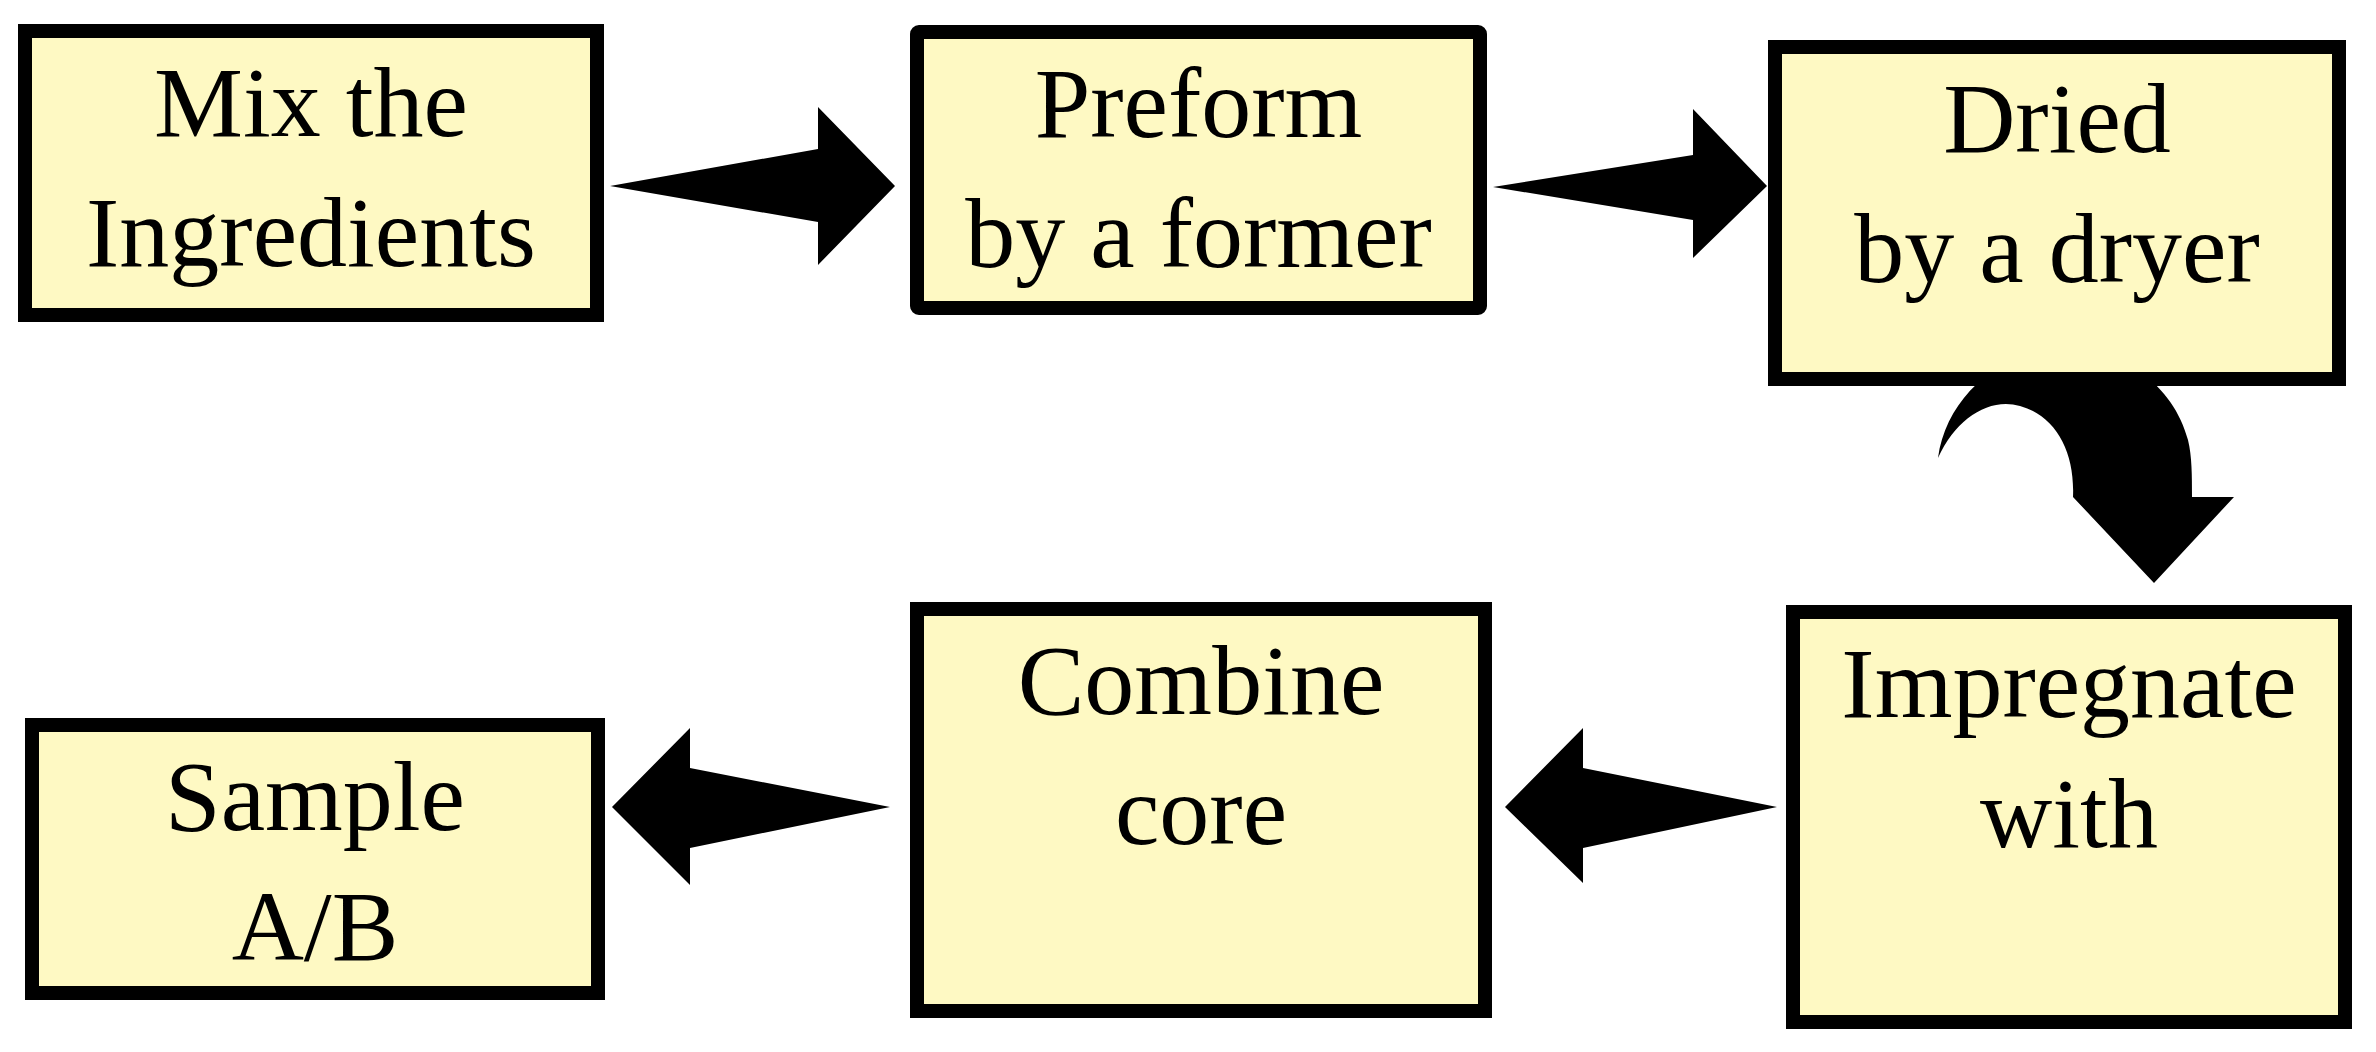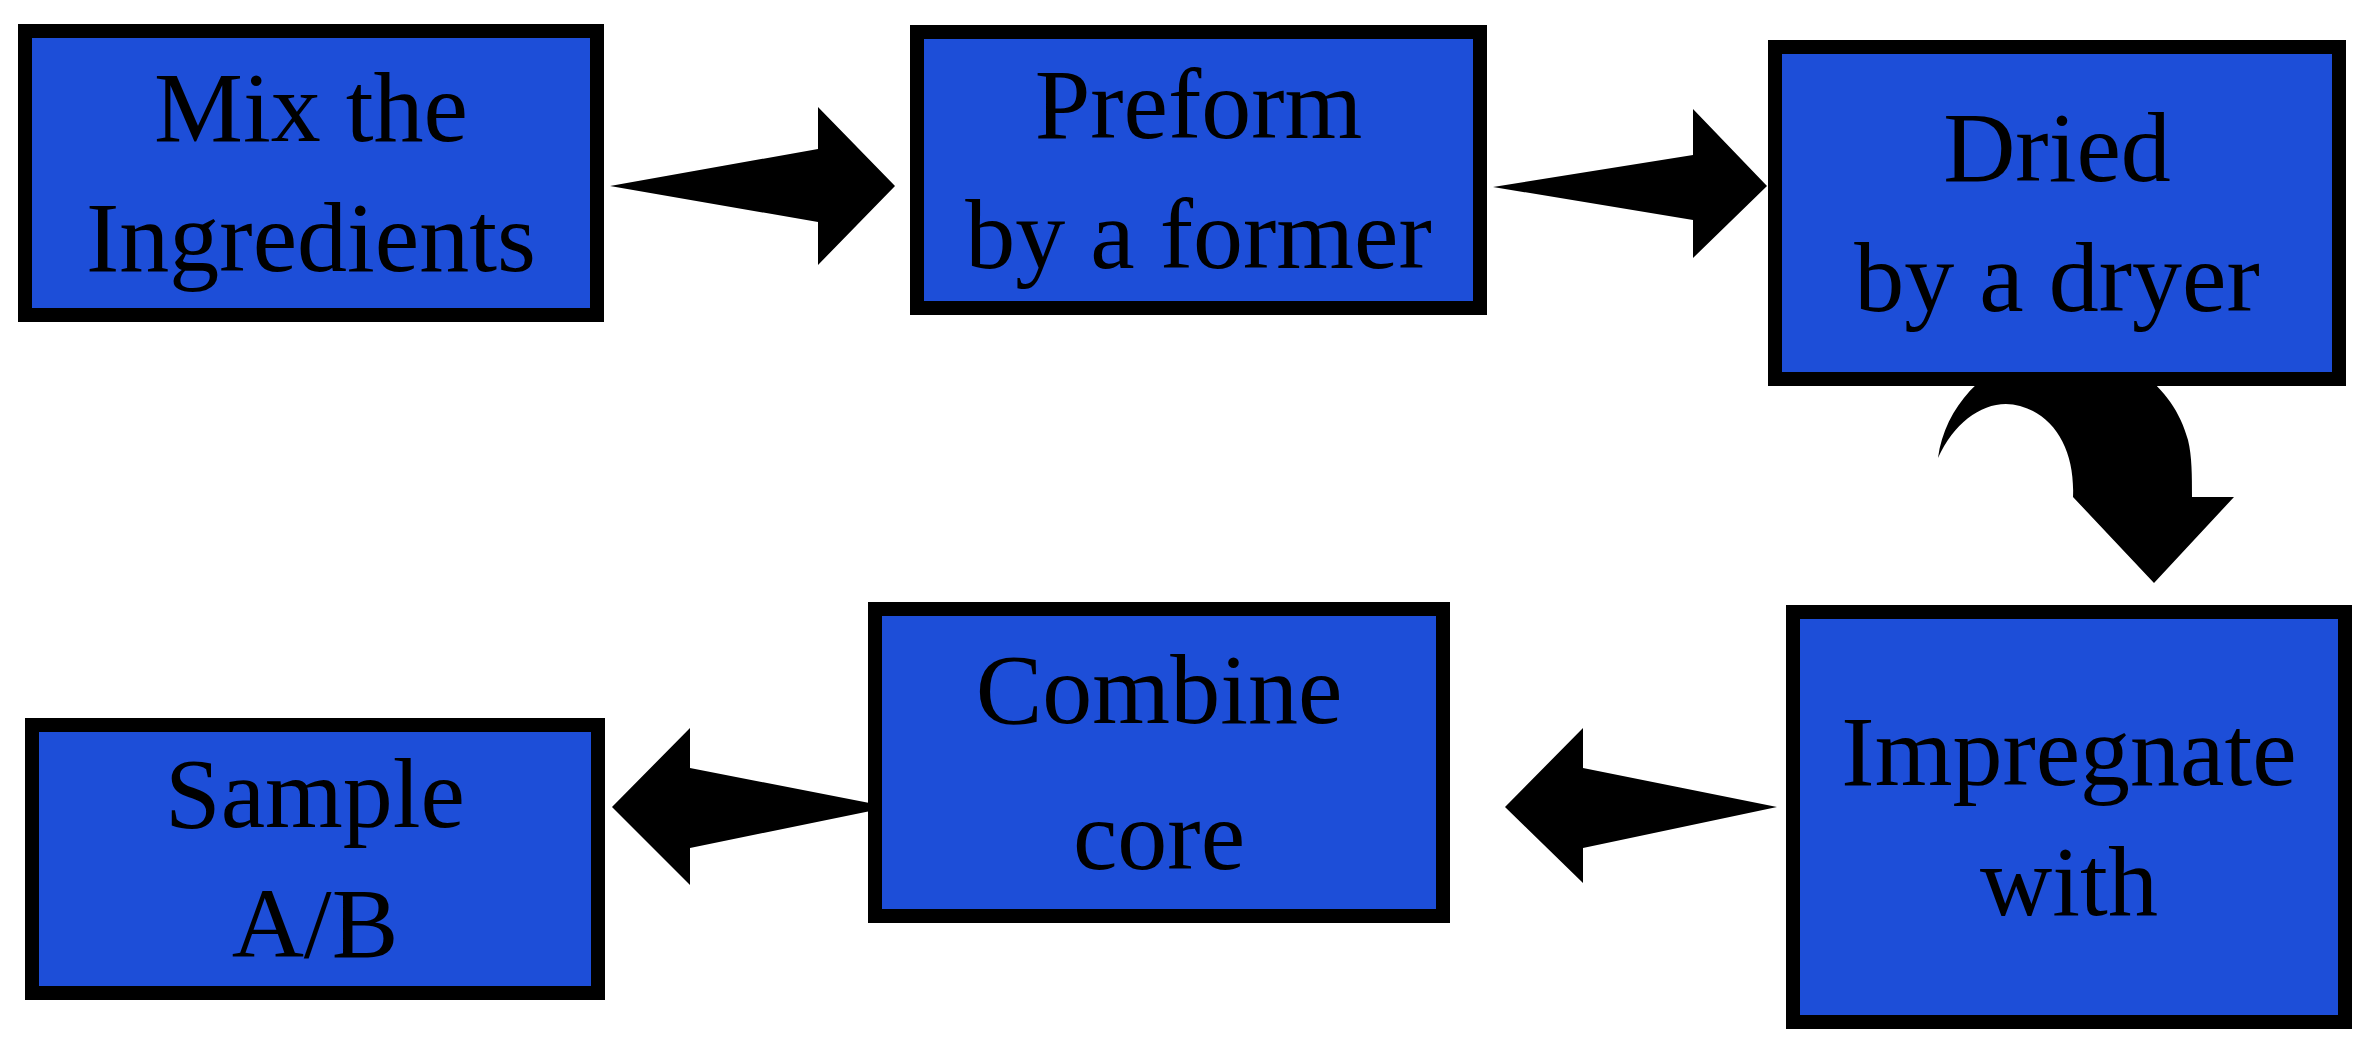--- a/index.html
+++ b/index.html
@@ -6,35 +6,35 @@
   .stage{
     position:relative;
     width:2376px;height:1052px;
     background:#ffffff;
     font-family:"Liberation Serif","DejaVu Serif",serif;
     overflow:hidden;
   }
   .fbox{
     position:absolute;
     box-sizing:border-box;
-    background:#1d4ed8;
+    background:#fef9c3;
     border:14px solid #000000;
     display:flex;flex-direction:column;
-    align-items:center;justify-content:center;
+    align-items:center;
     text-align:center;
     color:#000000;
     font-size:100px;
     line-height:130px;
     white-space:nowrap;
   }
   #box-mix       {left:18px;   top:24px;  width:586px; height:298px;}
-  #box-preform   {left:910px;  top:25px;  width:577px; height:290px;}
+  #box-preform   {left:910px;  top:25px;  width:577px; height:290px;border-radius:9px;}
   #box-dried     {left:1768px; top:40px;  width:578px; height:346px;}
   #box-impregnate{left:1786px; top:605px; width:566px; height:424px;}
-  #box-combine   {left:868px;  top:602px; width:582px; height:321px;gap:16px;}
+  #box-combine   {left:910px;  top:602px; width:582px; height:416px;}
   #box-sample    {left:25px;   top:678px; width:580px; height:282px;margin-top:40px;}
   .arrow-layer{
     position:absolute;left:0;top:0;width:2376px;height:1052px;
   }
   .arrow-layer polygon,.arrow-layer path{fill:#000000;stroke:none;}
 </style>
 </head>
 <body>
 
 <div class="stage">

